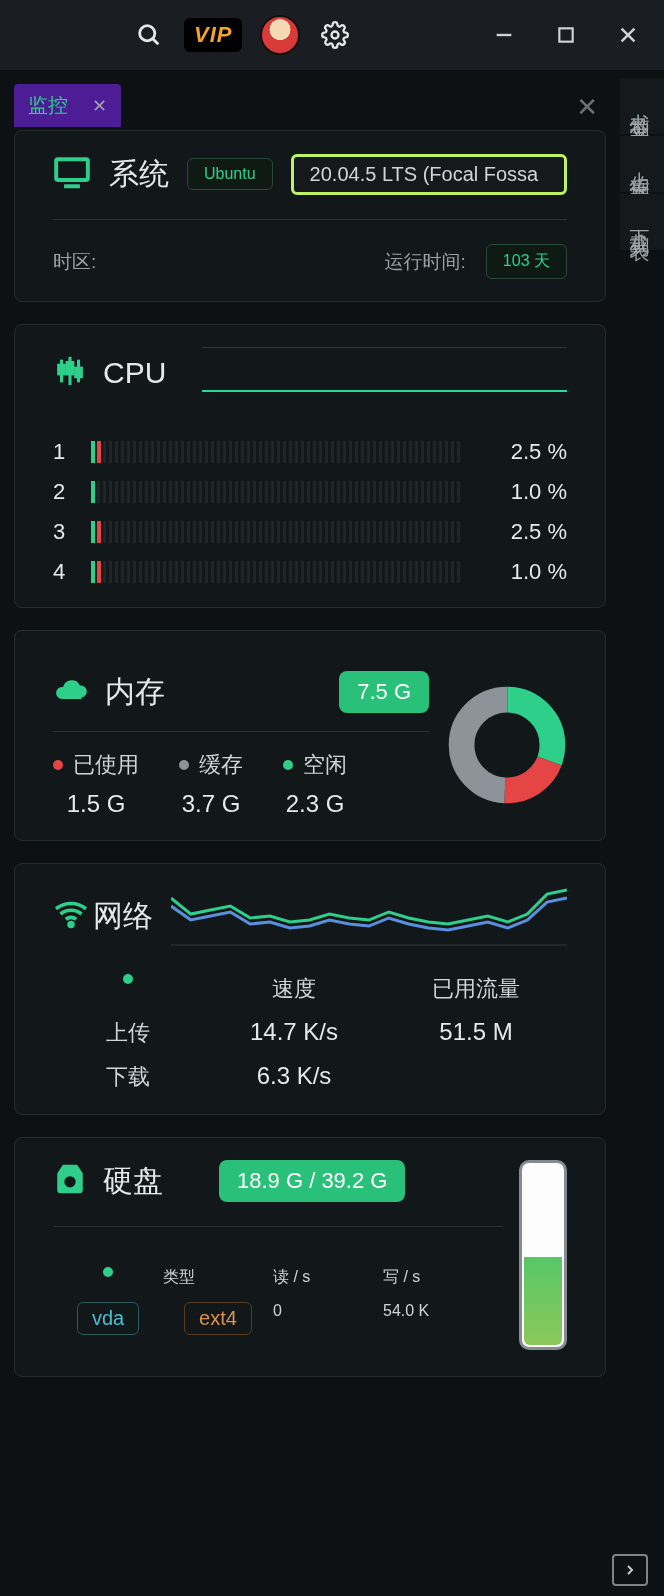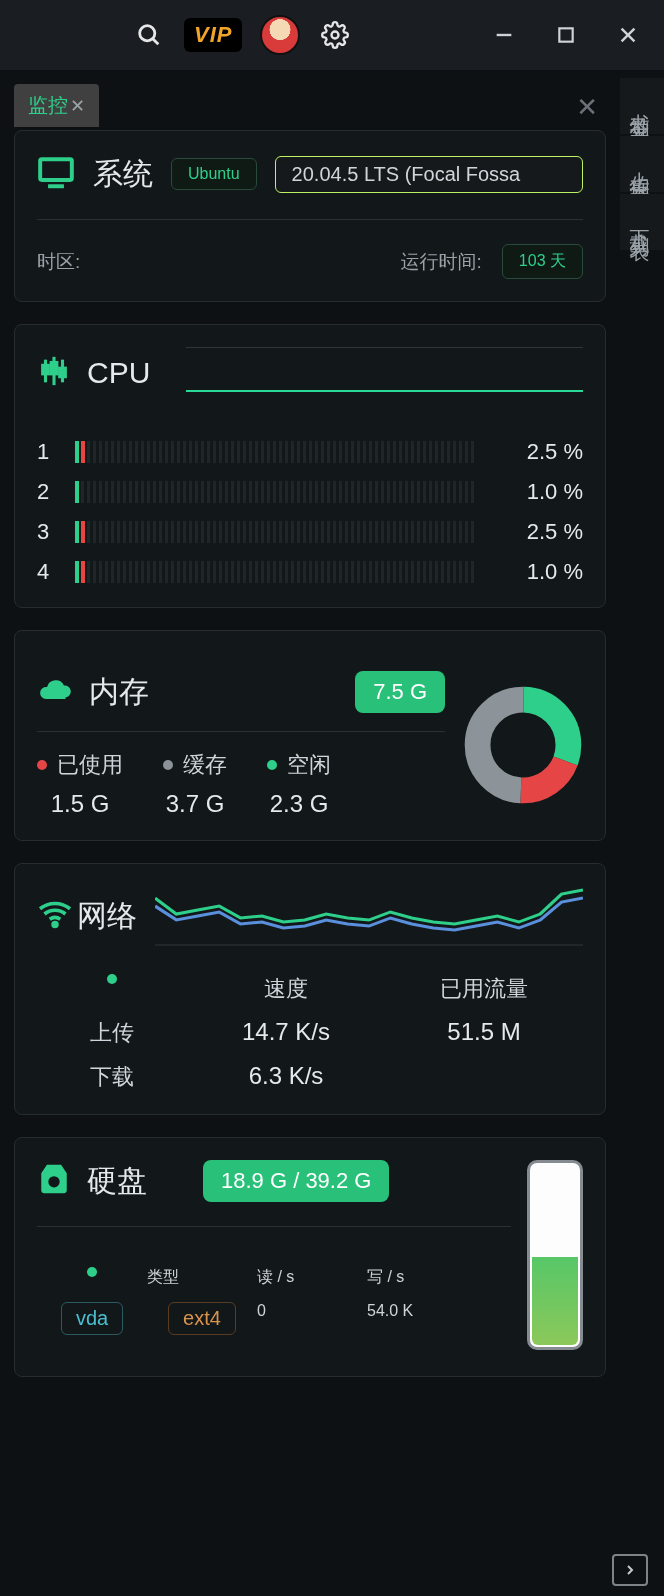--- a/index.html
+++ b/index.html
@@ -60,61 +60,61 @@
     margin-bottom:2px;
   }
 
   
   .tabbar {
     position:absolute;
     left:14px; top:84px;
     display:flex; align-items:center;
   }
   .tab {
-    background:#404040;
+    background:#4c1d95;
     padding:8px 14px;
     border-radius:4px 4px 0 0;
-    display:flex; align-items:center; gap:2px;
+    display:flex; align-items:center; gap:24px;
     font-size:20px; color:#2ecf8b;
   }
   .tab .tx { color:#2ecf8b; }
   .tab-close { color:#9aa2a8; font-size:18px; }
   .panel-close {
     position:absolute; right:66px; top:92px;
     color:#6b7176; font-size:26px;
   }
 
   
   .main {
     position:absolute;
     left:14px; top:130px;
     width:592px;
     display:flex; flex-direction:column; gap:22px;
   }
   .card {
     background:#12171a;
     border:1px solid #262c31;
     border-radius:8px;
-    padding:22px 22px;
+    padding:22px 38px;
   }
 
   
   .sys-head { display:flex; align-items:center; gap:18px; }
   .sys-head .mon-icon { color:#2ecf8b; }
   .h-title { font-size:30px; color:#e6e9eb; }
   .chip {
     border:1px solid #2a4a3b;
     color:#2ecf8b;
     padding:6px 16px;
     border-radius:6px;
     font-size:16px;
     background:#0f1a15;
   }
   .chip-grey {
-    border:1px solid #bef264;
+    border:3px solid #bef264;
     color:#cfd5da;
     padding:6px 16px;
     border-radius:6px;
     font-size:20px;
     background:#15191c;
     white-space:nowrap;
     overflow:hidden;
   }
   .hr { height:1px; background:#2a3036; margin:24px 0; }
   .sys-row { display:flex; align-items:center; gap:20px; }

